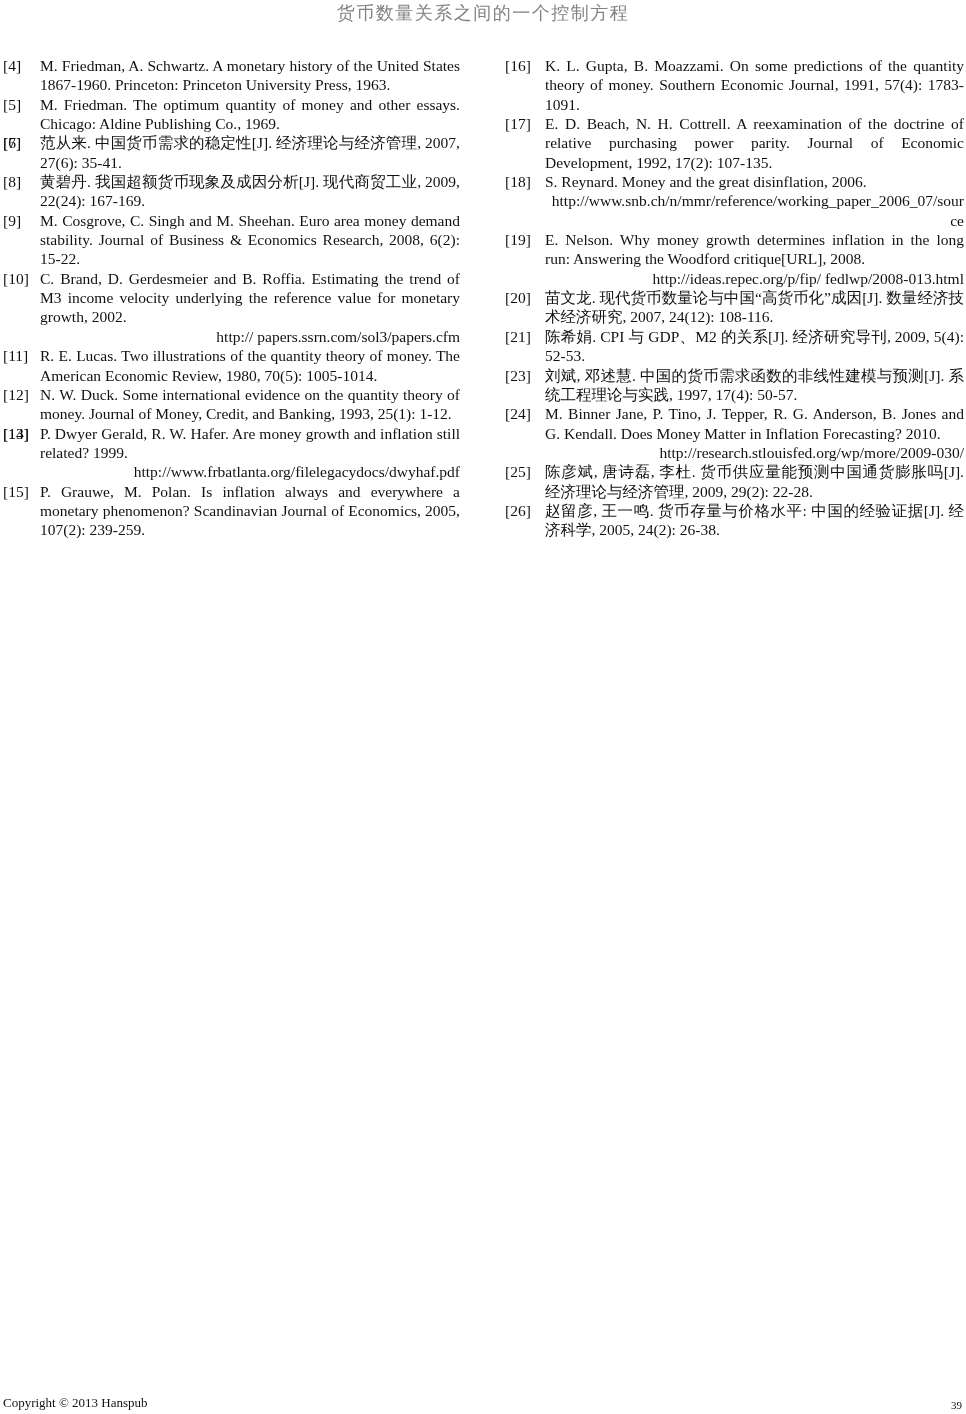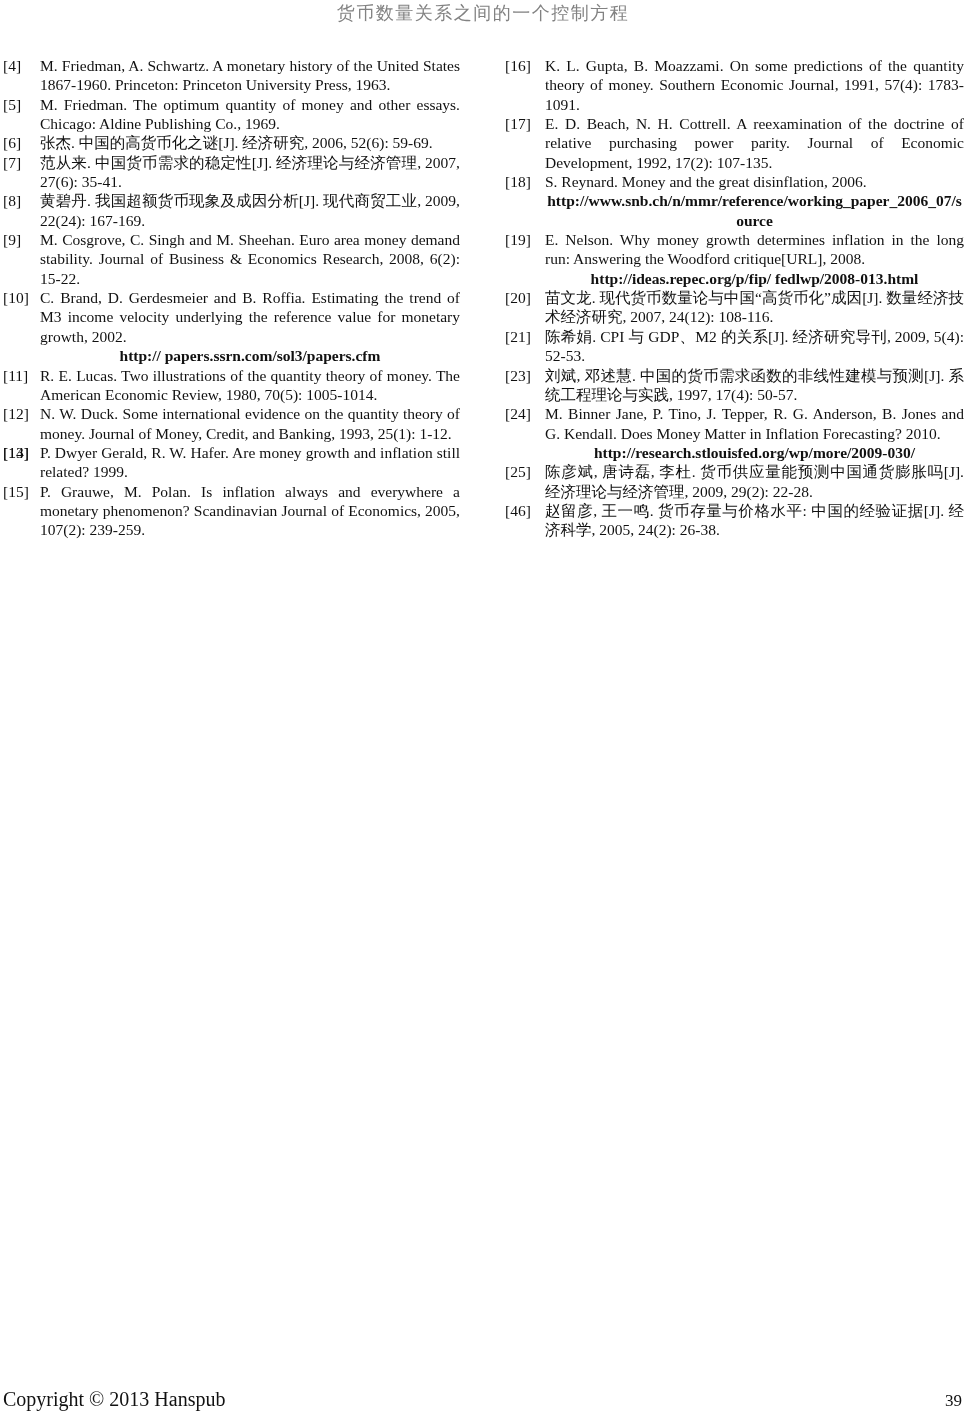--- a/index.html
+++ b/index.html
@@ -48,55 +48,54 @@
   }
   .col-left .ref { padding-left: 37px; }
   .col-right .ref { padding-left: 40px; }
   .ref-num {
     position: absolute;
     left: 0;
     top: 0;
   }
   .ref-url {
     word-break: break-all;
-    text-align: center;
-    font-weight: bold;
+    text-align: right;
   }
   .footer-copyright {
     position: absolute;
     left: 3px;
     bottom: 3px;
-    font-size: 20px;
+    font-size: 13px;
     color: #111111;
   }
   .footer-page {
     position: absolute;
     right: 4px;
     bottom: 3px;
-    font-size: 17px;
+    font-size: 11px;
     color: #111111;
   }
 </style>
 </head>
 <body>
 
 <div class="page">
 
   <div class="header-title">货币数量关系之间的一个控制方程</div>
 
   <div class="col col-left">
 
     <div class="ref">
       <span class="ref-num">[4]</span><span>M. Friedman, A. Schwartz. A monetary history of the United States 1867-1960. Princeton: Princeton University Press, 1963.</span>
     </div>
     <div class="ref">
       <span class="ref-num">[5]</span><span>M. Friedman. The optimum quantity of money and other essays. Chicago: Aldine Publishing Co., 1969.</span>
     </div>
     <div class="ref">
-      <span class="ref-num">[6]</span><span>张杰. 中国的高货币化之谜[J]. 经济研究, 2006, 52(6): 59-69.</span>
+      <span class="ref-num">[6]</span>
     </div>
     <div class="ref">
       <span class="ref-num">[7]</span><span>范从来. 中国货币需求的稳定性[J]. 经济理论与经济管理, 2007, 27(6): 35-41.</span>
     </div>
     <div class="ref">
       <span class="ref-num">[8]</span><span>黄碧丹. 我国超额货币现象及成因分析[J]. 现代商贸工业, 2009, 22(24): 167-169.</span>
     </div>
     <div class="ref">
       <span class="ref-num">[9]</span><span>M. Cosgrove, C. Singh and M. Sheehan. Euro area money demand stability. Journal of Business &amp; Economics Research, 2008, 6(2): 15-22.</span>
     </div>
@@ -108,20 +107,21 @@
       <span class="ref-num">[11]</span><span>R. E. Lucas. Two illustrations of the quantity theory of money. The American Economic Review, 1980, 70(5): 1005-1014.</span>
     </div>
     <div class="ref">
       <span class="ref-num">[12]</span><span>N. W. Duck. Some international evidence on the quantity theory of money. Journal of Money, Credit, and Banking, 1993, 25(1): 1-12.</span>
     </div>
     <div class="ref">
       <span class="ref-num">[13]</span>
     </div>
     <div class="ref">
       <span class="ref-num">[14]</span><span>P. Dwyer Gerald, R. W. Hafer. Are money growth and inflation still related? 1999.</span>
+      <div class="ref-url">http://www.frbatlanta.org/filelegacydocs/dwyhaf.pdf</div>
     </div>
     <div class="ref">
       <span class="ref-num">[15]</span><span>P. Grauwe, M. Polan. Is inflation always and everywhere a monetary phenomenon? Scandinavian Journal of Economics, 2005, 107(2): 239-259.</span>
     </div>
 
   </div>
 
   <div class="col col-right">
 
     <div class="ref">
@@ -148,21 +148,21 @@
       <span class="ref-num">[23]</span><span>刘斌, 邓述慧. 中国的货币需求函数的非线性建模与预测[J]. 系统工程理论与实践, 1997, 17(4): 50-57.</span>
     </div>
     <div class="ref">
       <span class="ref-num">[24]</span><span>M. Binner Jane, P. Tino, J. Tepper, R. G. Anderson, B. Jones and G. Kendall. Does Money Matter in Inflation Forecasting? 2010.</span>
       <div class="ref-url">http://research.stlouisfed.org/wp/more/2009-030/</div>
     </div>
     <div class="ref">
       <span class="ref-num">[25]</span><span>陈彦斌, 唐诗磊, 李杜. 货币供应量能预测中国通货膨胀吗[J]. 经济理论与经济管理, 2009, 29(2): 22-28.</span>
     </div>
     <div class="ref">
-      <span class="ref-num">[46]</span><span>赵留彦, 王一鸣. 货币存量与价格水平: 中国的经验证据[J]. 经济科学, 2005, 24(2): 26-38.</span>
+      <span class="ref-num">[26]</span><span>赵留彦, 王一鸣. 货币存量与价格水平: 中国的经验证据[J]. 经济科学, 2005, 24(2): 26-38.</span>
     </div>
 
   </div>
 
   <div class="footer-copyright">Copyright © 2013 Hanspub</div>
   <div class="footer-page">39</div>
 
 </div>
 
 </body></html>

